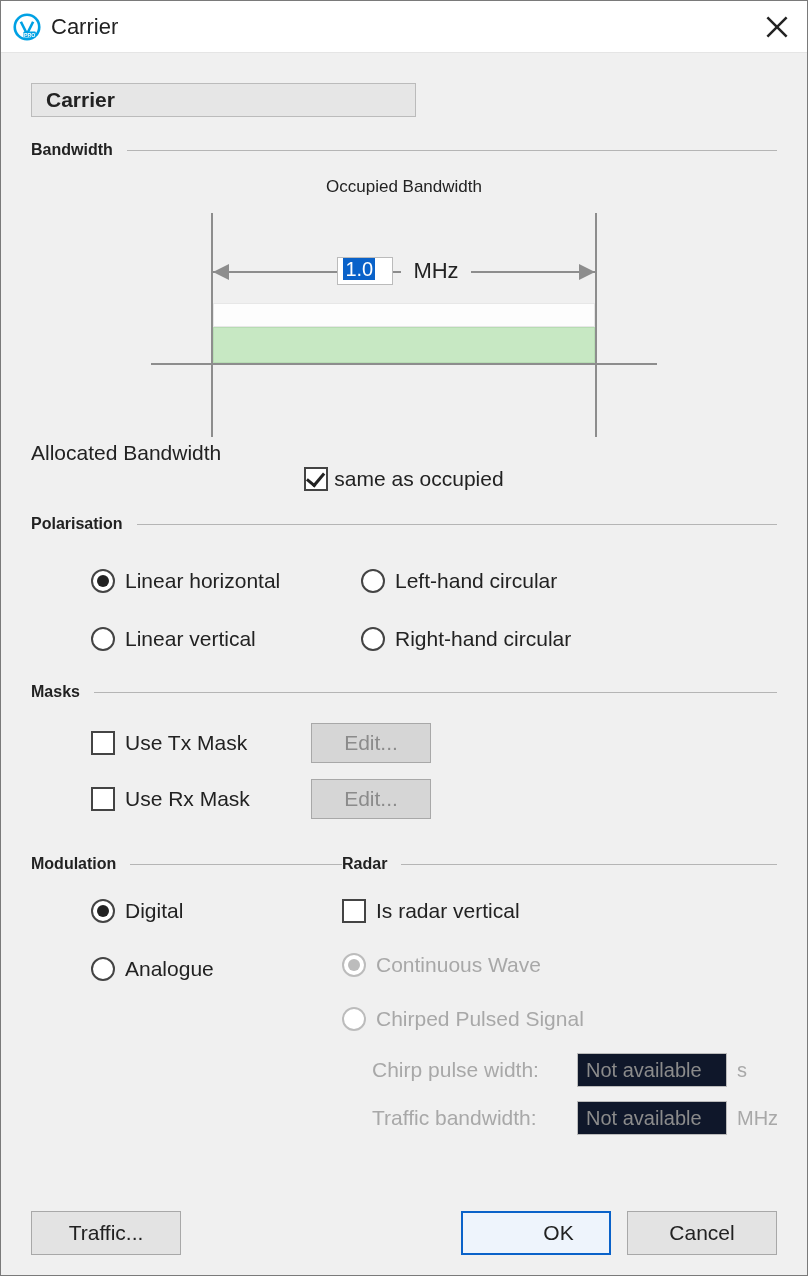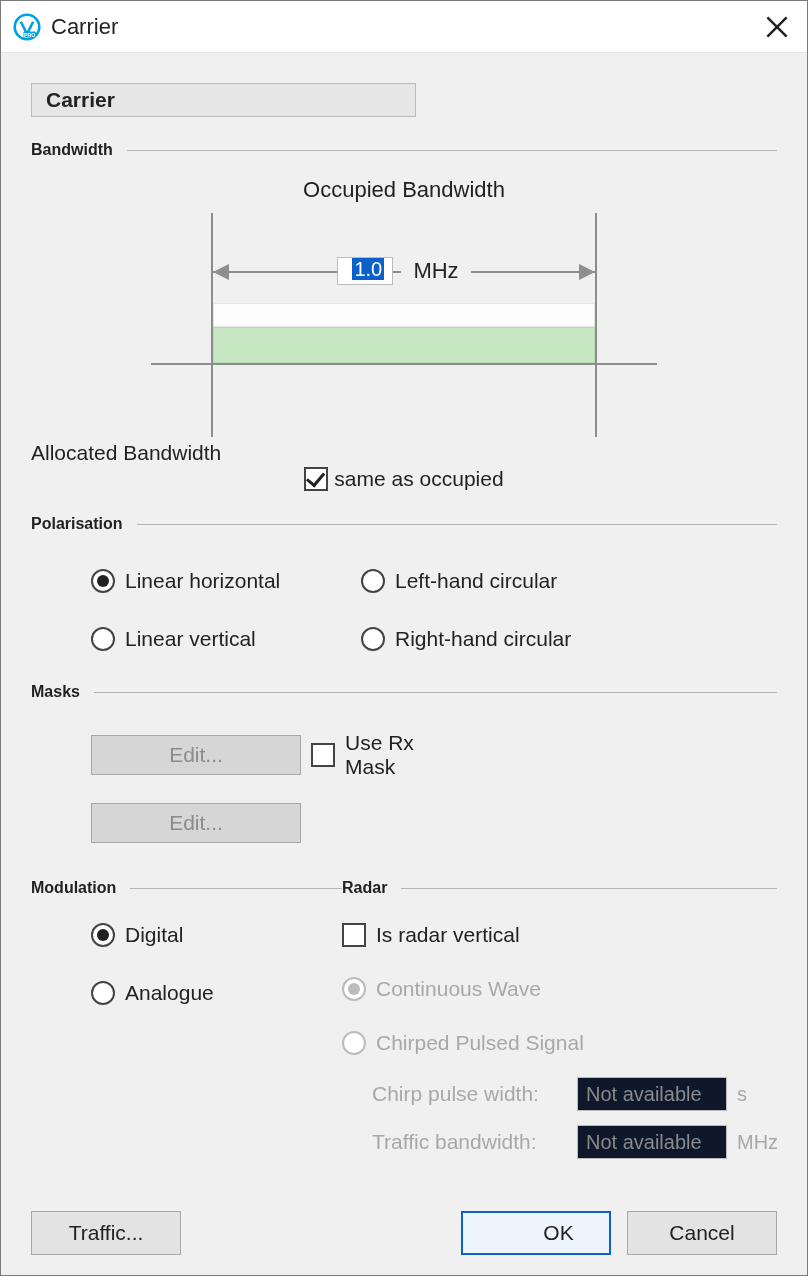--- a/index.html
+++ b/index.html
@@ -61,21 +61,21 @@
     flex: 1; height: 1px; background: #b5b5b5;
     margin-left: 14px;
   }
   
   .bw-area {
     position: relative;
     height: 260px;
     margin: 10px 0 0 0;
   }
   .bw-label-top {
-    text-align: center; font-size: 22px;
+    text-align: center; font-size: 17px;
     position: absolute; top: 0; left: 0; right: 0;
   }
   .bw-diagram {
     position: absolute;
     left: 120px; right: 120px; top: 36px; bottom: 0;
   }
   .vline {
     position: absolute; top: 0; bottom: 0;
     width: 2px; background: #8d8d8d;
   }
@@ -103,21 +103,21 @@
   .bw-center {
     position: absolute; top: 44px; left: 0; right: 0;
     display: flex; justify-content: center; align-items: center;
     gap: 8px;
   }
   .bw-input {
     width: 56px; height: 28px;
     border: 1px solid #bbb;
     background: #fff;
     font-size: 20px;
-    padding: 0 14px;
+    padding: 0 5px;
     text-align: left;
   }
   .bw-input .sel {
     background: #0a62c9; color: #fff;
     padding: 0 2px;
   }
   .bw-unit { font-size: 22px; background: #f0f0f0; padding: 0 12px; }
   .whitebar {
     position: absolute; left: 62px; right: 62px;
     top: 90px; height: 24px;
@@ -322,20 +322,24 @@
         <span class="radio"></span>
         <span>Right-hand circular</span>
       </div>
     </div>
 
     <div class="section-title">
       <span>Masks</span>
       <span class="rule"></span>
     </div>
     <div class="masks-grid">
+      <div class="ctrl-row">
+        <span class="chk"></span>
+        <span>Use Tx Mask</span>
+      </div>
       <span class="btn disabled">Edit...</span>
       <div class="ctrl-row">
         <span class="chk"></span>
         <span>Use Rx Mask</span>
       </div>
       <span class="btn disabled">Edit...</span>
     </div>
 
     <div class="mod-radar-row">
       <div class="mod-col">

